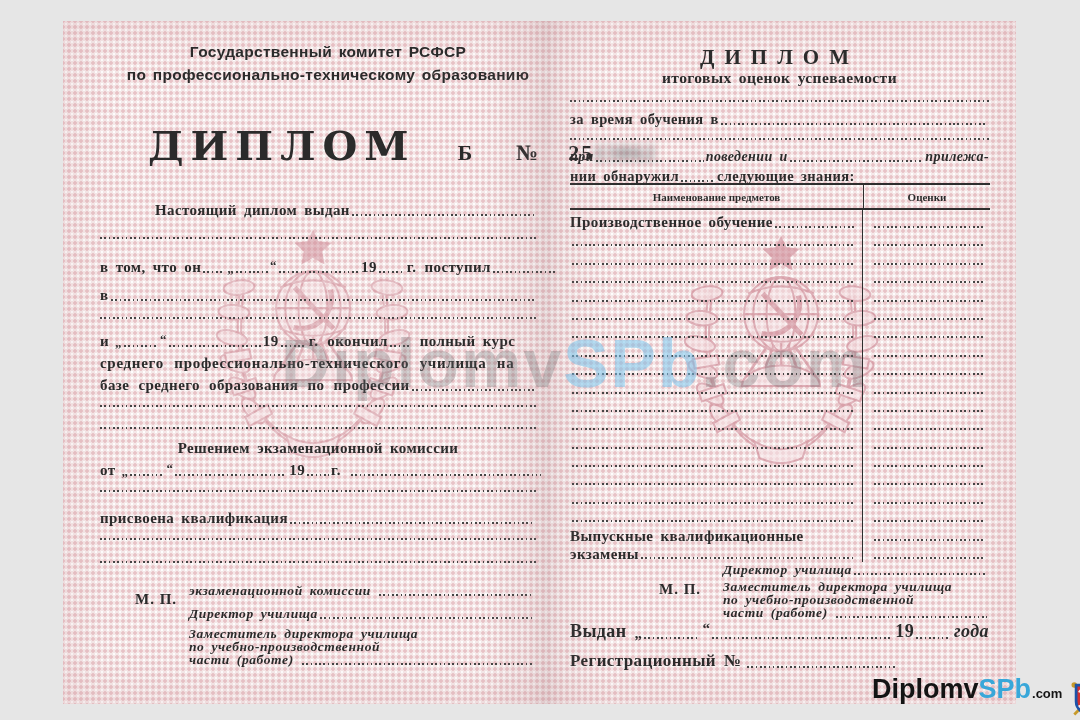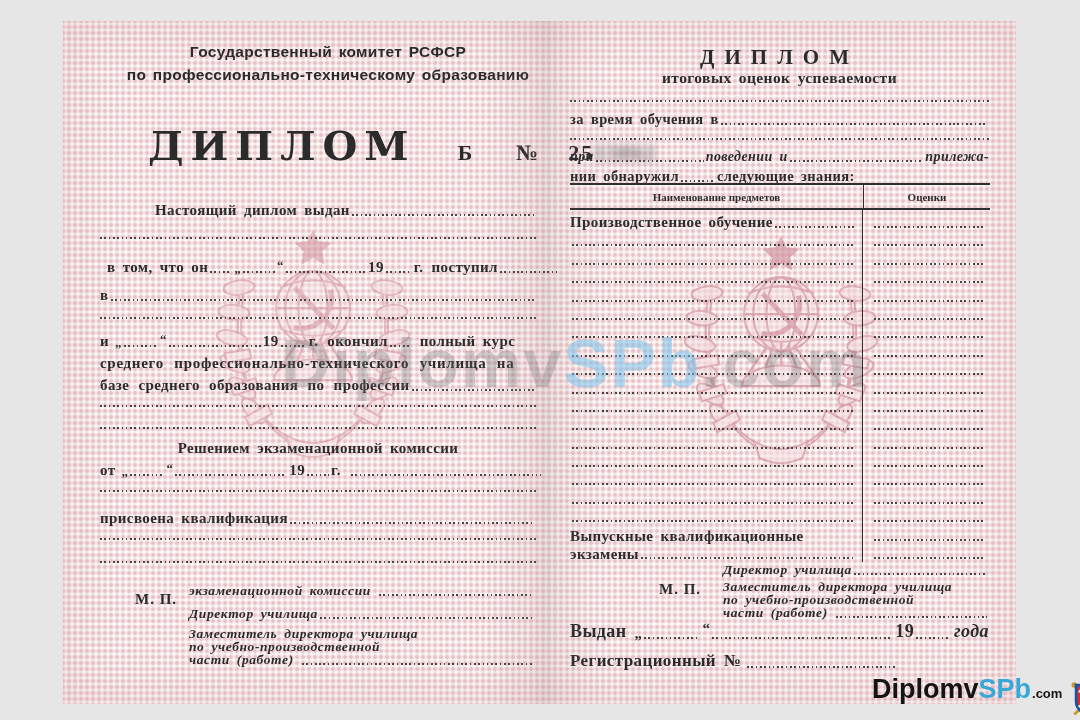--- a/index.html
+++ b/index.html
@@ -180,21 +180,21 @@
       <span class="numv">25</span>
       <span class="numblur">13862</span>
     </div>
 
     <div class="row" style="left:37px;right:480px;top:181px;">
       <span class="lbl" style="margin-left:55px;">Настоящий диплом выдан</span>
         <span class="dots"></span>
     </div>
     <div class="dotline" style="left:37px;width:436px;top:216px;"></div>
 
-    <div class="row" style="left:37px;right:457px;top:238px;margin-left:7px;">
+    <div class="row" style="left:37px;right:457px;top:238px;">
       <span class="lbl">в том, что он</span>
         <span class="dots dfix" style="flex-basis:22px;"></span>
       <span class="q">„</span>
         <span class="dots dfix" style="flex-basis:32px;"></span>
         <span class="qh">“</span>
       <span class="dots dfix" style="flex-basis:80px;"></span>
       <span class="lbl">19</span>
         <span class="dots dfix" style="flex-basis:26px;"></span>
       <span class="lbl">г.</span>
       <span class="lbl" style="margin-left:8px;">поступил</span>

